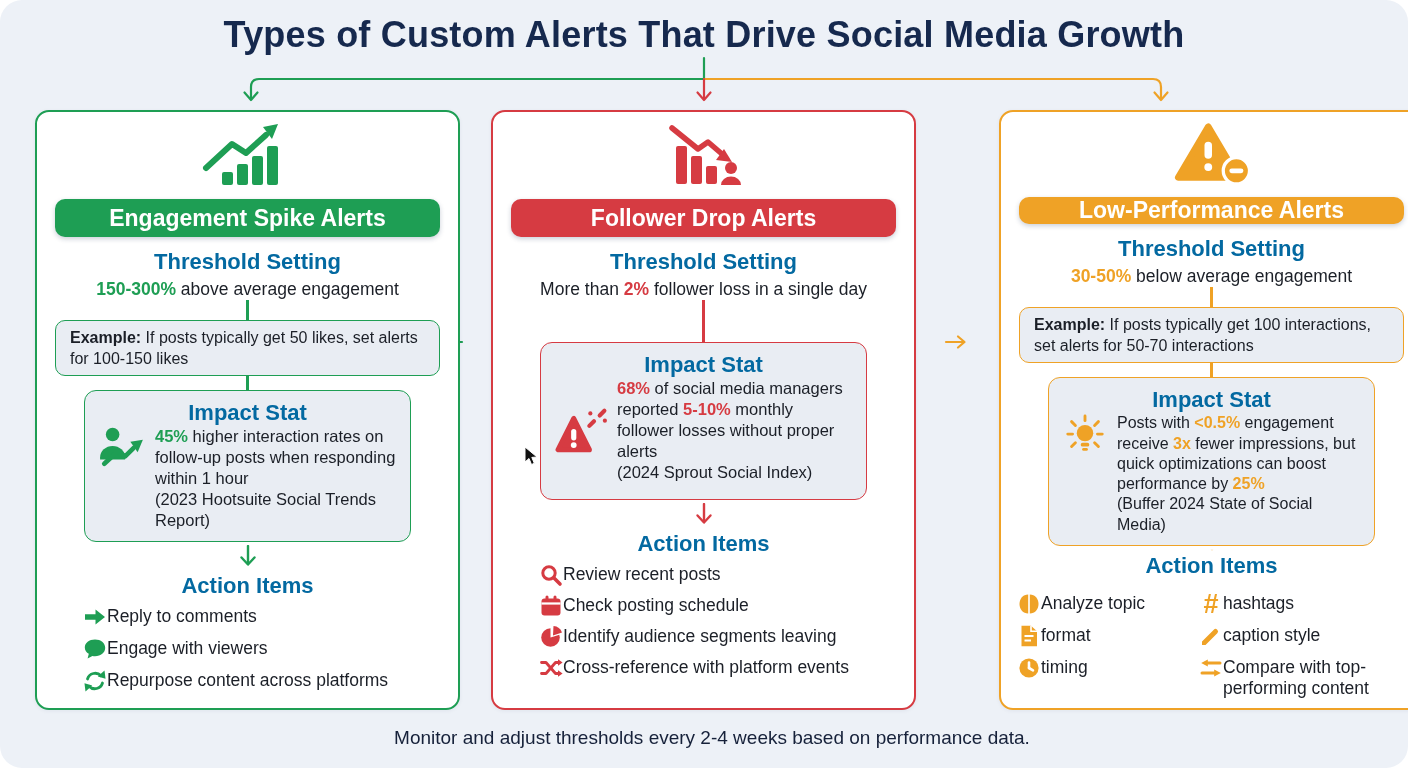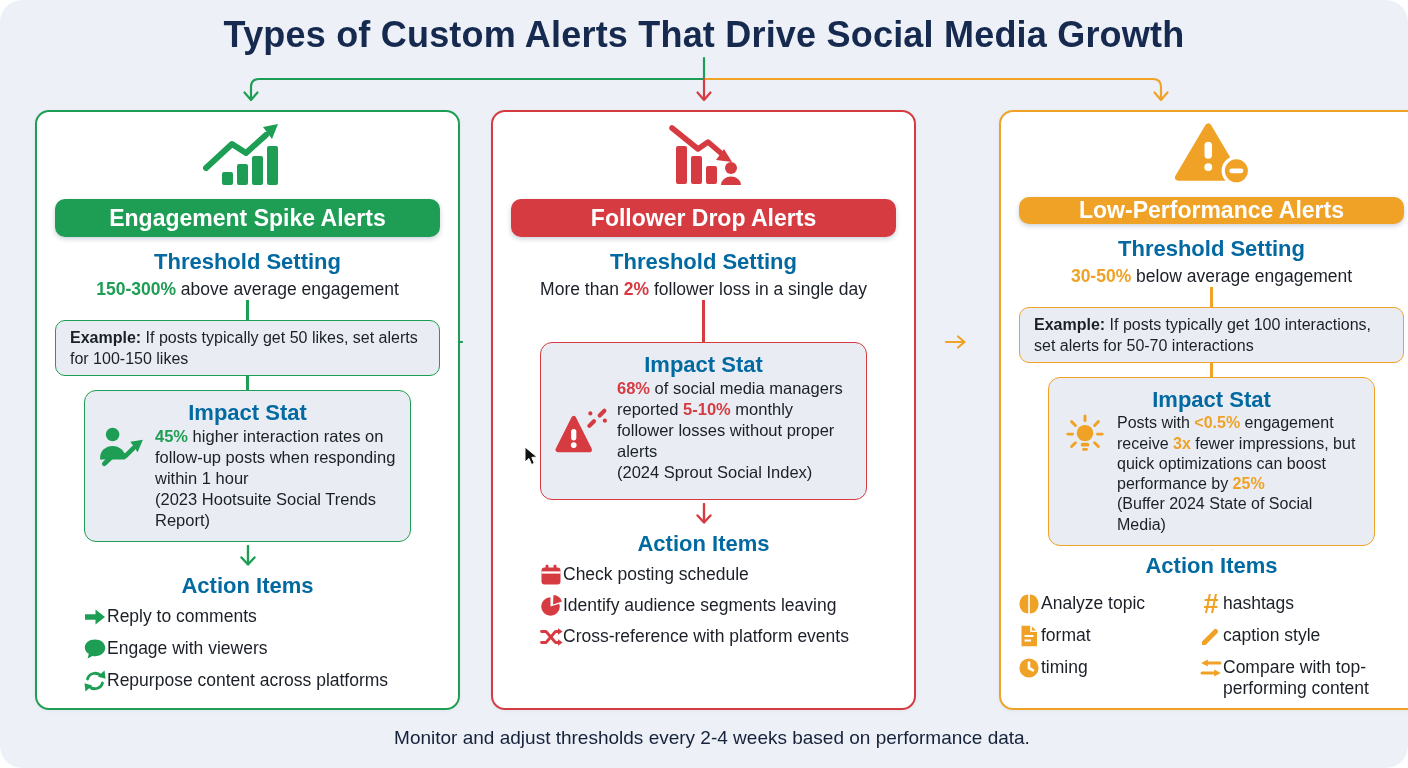--- a/index.html
+++ b/index.html
@@ -206,20 +206,29 @@
       <g fill="none" stroke="#D63B42" stroke-width="2.4" stroke-linecap="round" stroke-linejoin="round">
         <path d="M9 1 V18"></path>
           <path d="M2.5 12.5 L9 19.5 L15.5 12.5"></path>
       </g>
     </svg>
     <div class="sec-title" style="margin-top:2px">Action Items</div>
     <ul class="actions">
       <li>
         <span class="action-icon">
           <svg width="24" height="24" viewBox="0 0 24 24">
+            <circle cx="10" cy="10" r="6.2" fill="none" stroke="#D63B42" stroke-width="3"></circle>
+            <path d="M15 15 L21 21" stroke="#D63B42" stroke-width="3.6" stroke-linecap="round"></path>
+          </svg>
+        </span>
+        <span>Review recent posts</span>
+      </li>
+      <li>
+        <span class="action-icon">
+          <svg width="24" height="24" viewBox="0 0 24 24">
             <rect x="2.5" y="4.5" width="19" height="17" rx="3" fill="#D63B42"></rect>
             <rect x="6.5" y="1.5" width="3" height="6" rx="1.5" fill="#D63B42"></rect>
             <rect x="14.5" y="1.5" width="3" height="6" rx="1.5" fill="#D63B42"></rect>
             <rect x="2.5" y="8.4" width="19" height="2.2" fill="#fff"></rect>
           </svg>
         </span>
         <span>Check posting schedule</span>
       </li>
       <li>
         <span class="action-icon">

